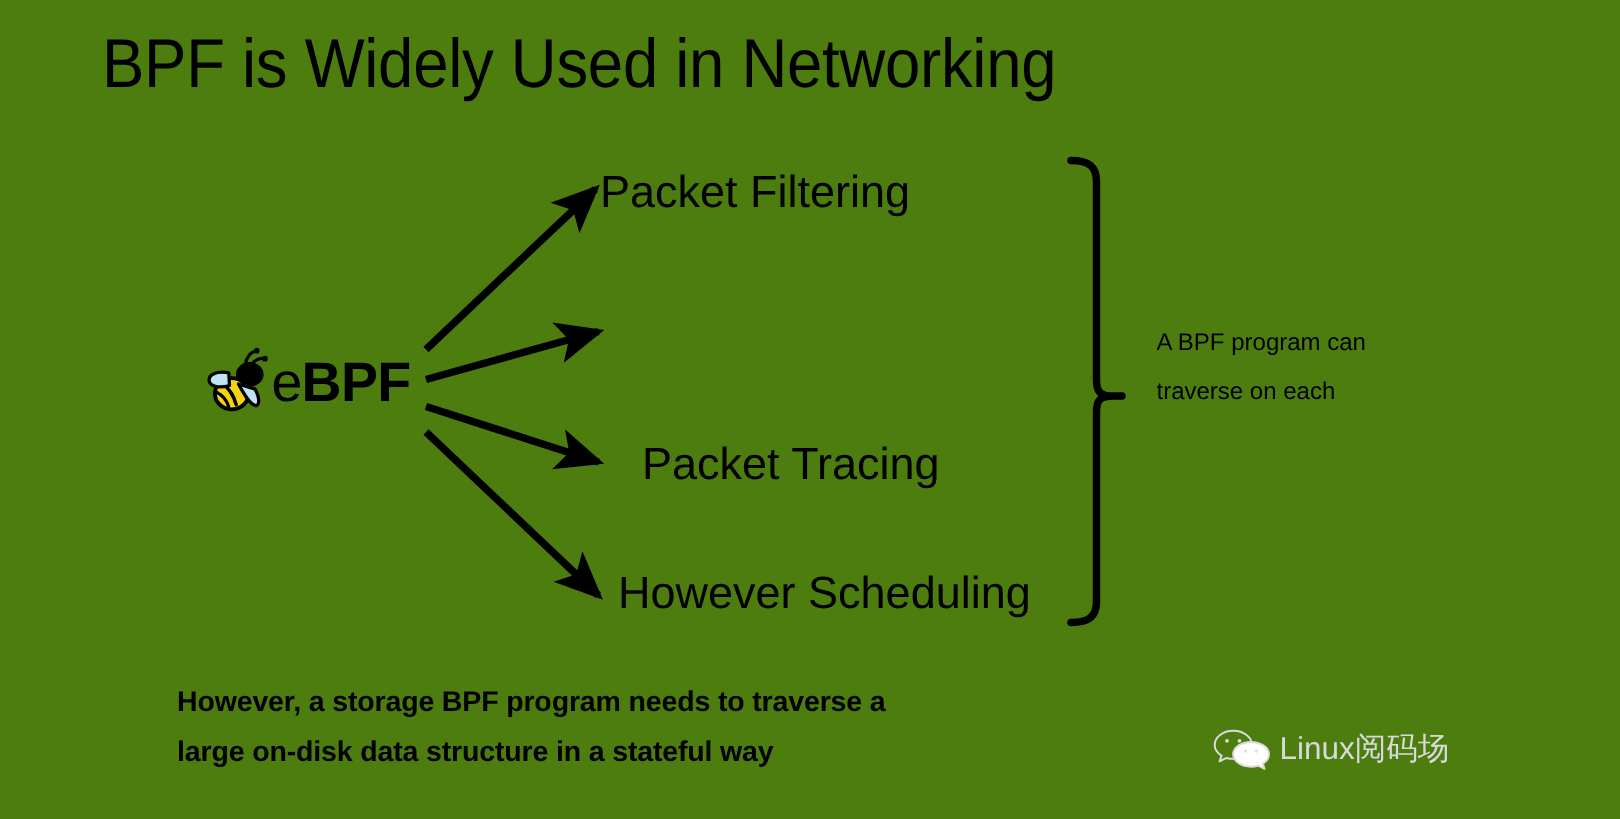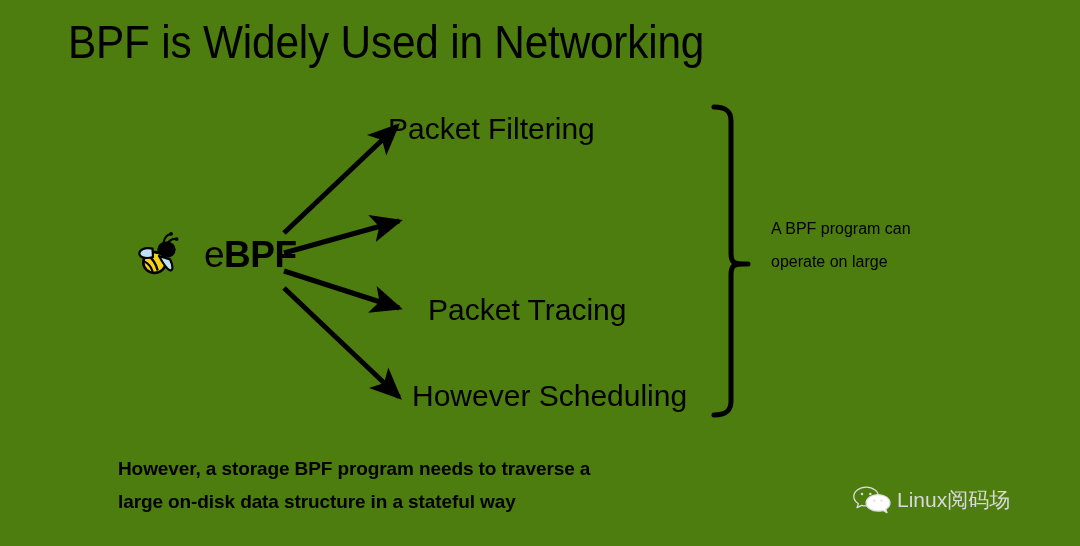--- a/index.html
+++ b/index.html
@@ -31,21 +31,20 @@
     white-space: nowrap;
   }
 
   
   #ebpf-logo {
     position: absolute;
     left: 136px;
     top: 231px;
     display: flex;
     align-items: center;
-    gap: 23px;
   }
   #ebpf-bee {
     display: block;
     width: 48px;
     height: 48px;
     margin-right: -3px;
   }
   #ebpf-wordmark {
     font-size: 37px;
     line-height: 40px;
@@ -70,21 +69,21 @@
   }
 
   
   .branch-label {
     position: absolute;
     font-size: 30px;
     line-height: 34px;
     font-weight: 400;
     white-space: nowrap;
   }
-  #branch-0 { left: 388px; top: 112px; }
+  #branch-0 { left: 400px; top: 112px; }
   #branch-1 { left: 412px; top: 207px; }
   #branch-2 { left: 428px; top: 293px; }
   #branch-3 { left: 412px; top: 379px; }
 
   
   #side-note {
     position: absolute;
     left: 771px;
     top: 212px;
     width: 280px;
@@ -103,21 +102,21 @@
     font-size: 19px;
     line-height: 33px;
     font-weight: 700;
     letter-spacing: -0.1px;
   }
   #bottom-caption .caption-line { display: block; white-space: nowrap; }
 
   
   #watermark {
     position: absolute;
-    left: 852px;
+    left: 808px;
     top: 485px;
     display: flex;
     align-items: center;
     color: #d6d6d6;
   }
   #watermark-icon { display: block; width: 40px; height: 30px; }
   #watermark-text {
     font-size: 21px;
     line-height: 24px;
     white-space: nowrap;
@@ -179,21 +178,21 @@
       <span class="ebpf-e">e</span><span class="ebpf-bpf">BPF</span>
     </div>
   </div>
 
   <div class="branch-label" id="branch-0">Packet Filtering</div>
   <div class="branch-label" id="branch-2">Packet Tracing</div>
   <div class="branch-label" id="branch-3">However Scheduling</div>
 
   <div id="side-note">
     <span class="note-line">A BPF program can</span>
-    <span class="note-line">operate on large</span>
+    <span class="note-line">traverse on each</span>
   </div>
 
   <div id="bottom-caption">
     <span class="caption-line">However, a storage BPF program needs to traverse a</span>
     <span class="caption-line">large on-disk data structure in a stateful way</span>
   </div>
 
   <div id="watermark">
     <svg id="watermark-icon" viewBox="0 0 40 30">
       <path d="M14.2 2.2 C7.2 2.2 1.8 6.6 1.8 11.6 C1.8 14.5 3.6 17.0 6.4 18.7

